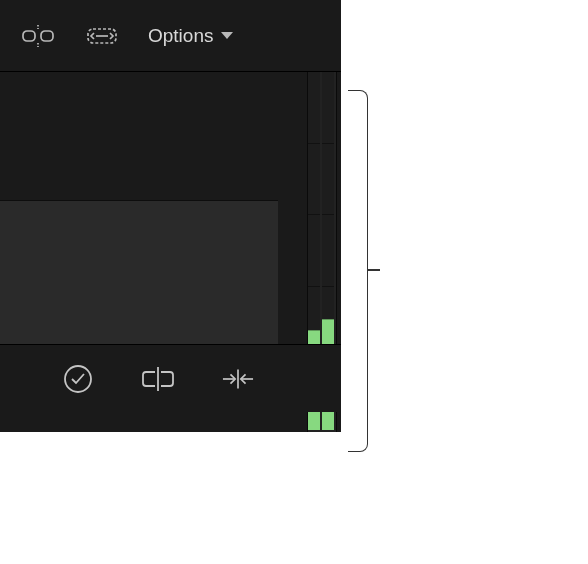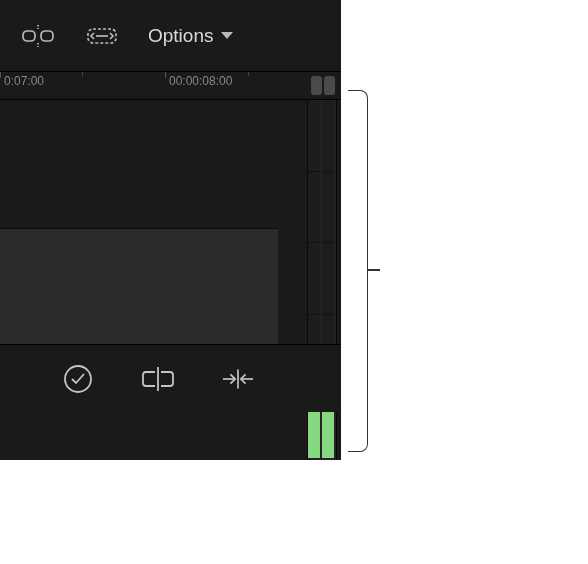--- a/index.html
+++ b/index.html
@@ -219,34 +219,20 @@
         <polyline points="8,8 5,11 8,14" stroke-dasharray="0"></polyline>
         <polyline points="24,8 27,11 24,14" stroke-dasharray="0"></polyline>
       </svg>
     </div>
     <div class="options-btn">
       <span>Options</span>
       <span class="chevron"></span>
     </div>
   </div>
 
-  <div class="ruler">
-    <div class="ruler-tick" style="left:0px">
-      <span>0:07:00</span>
-    </div>
-    <div class="ruler-minor" style="left:82px"></div>
-    <div class="ruler-tick" style="left:165px">
-      <span>00:00:08:00</span>
-    </div>
-    <div class="ruler-minor" style="left:248px"></div>
-    <div class="playhead-blocks">
-      <div class="playhead-block"></div>
-      <div class="playhead-block"></div>
-    </div>
-  </div>
 
   <div class="timeline-body">
     <div class="clip-track"></div>
 
     <div class="audio-meter">
       <div class="meter-channel">
         <div class="meter-fill" style="height:28%;background:#87d980;"></div>
         <div class="meter-seg" style="bottom:20%"></div>
         <div class="meter-seg" style="bottom:40%"></div>
         <div class="meter-seg" style="bottom:60%"></div>

